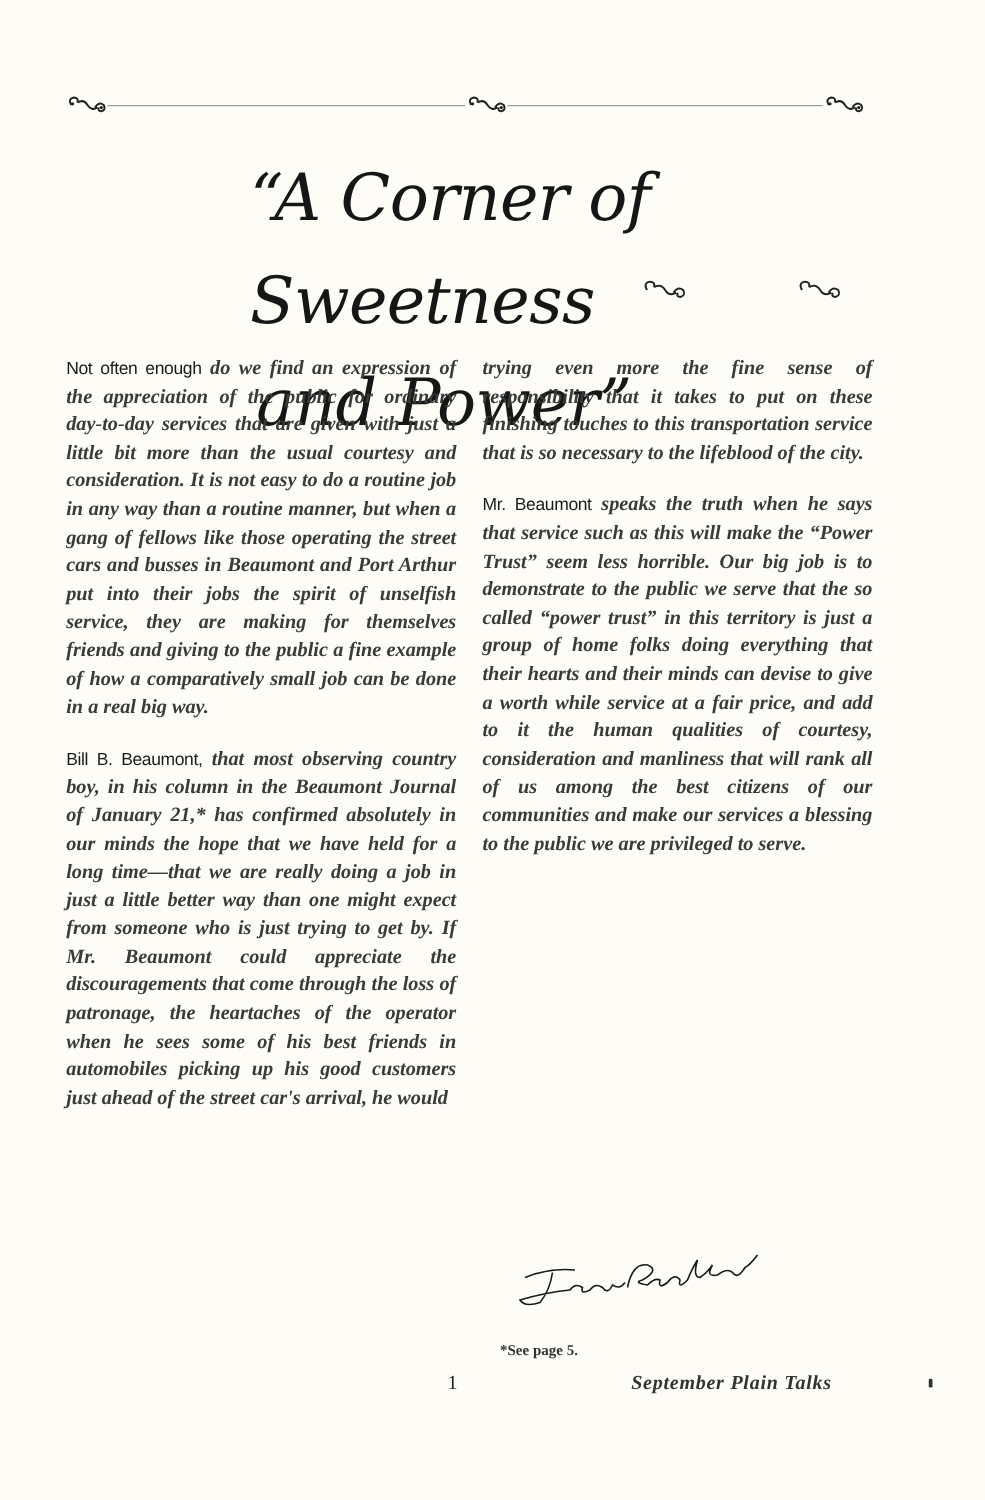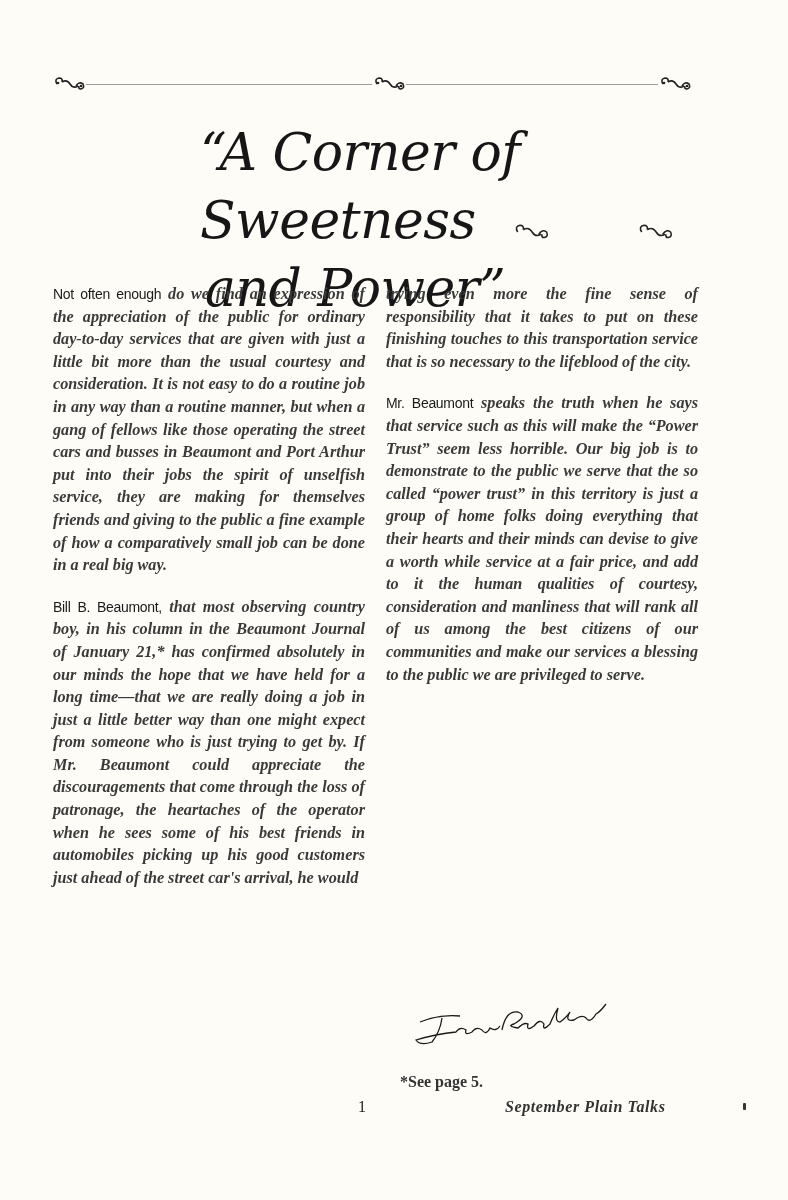--- a/index.html
+++ b/index.html
@@ -16,21 +16,21 @@
   .rule-line {
     position: absolute; top: 9px; height: 1px; background: #9a9a9a;
   }
   .orn {
     position: absolute; width: 34px; height: 18px;
   }
   .orn svg { width: 100%; height: 100%; display: block; }
   .title {
     position: absolute; left: 200px; top: 118px; width: 520px;
     font-family: "DejaVu Serif", serif; font-style: italic;
-    font-size: 52px; line-height: 68px; color: #161616;
+    font-size: 52px; line-height: 82px; color: #161616;
     letter-spacing: -0.5px;
   }
   .title .l1 { display: block; }
   .title .l2 { display: block; padding-left: 5px; }
   .title-orn { position: absolute; top: 222px; width: 46px; height: 20px; }
   .col {
     position: absolute; top: 283px; width: 312px;
     font-family: "Liberation Serif", serif; font-style: italic; font-weight: bold;
     font-size: 16.2px; line-height: 22.6px; color: #3a3a3a;
     text-align: justify;
@@ -40,21 +40,21 @@
   .para { margin: 0 0 19px 0; }
   .lead {
     font-family: "Liberation Sans", sans-serif; font-style: normal; font-weight: normal;
     font-size: 14px; color: #1a1a1a; letter-spacing: -0.3px;
   }
   .signature {
     position: absolute; left: 412px; top: 1000px; width: 280px; height: 50px;
   }
   .footnote {
     position: absolute; left: 400px; top: 1073px;
-    font-family: "Liberation Serif", serif; font-weight: bold; font-size: 16px; color: #333;
+    font-family: "Liberation Serif", serif; font-weight: bold; font-size: 12px; color: #333;
   }
   .page-number {
     position: absolute; left: 358px; top: 1098px;
     font-family: "Liberation Serif", serif; font-size: 16px; color: #222;
   }
   .pub-name {
     position: absolute; left: 505px; top: 1098px;
     font-family: "Liberation Serif", serif; font-style: italic; font-weight: bold;
     font-size: 16px; color: #333; letter-spacing: 0.6px;
   }

